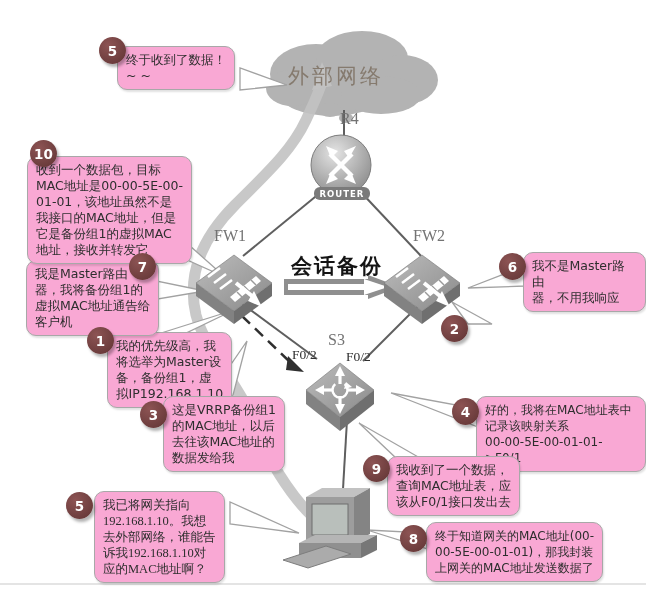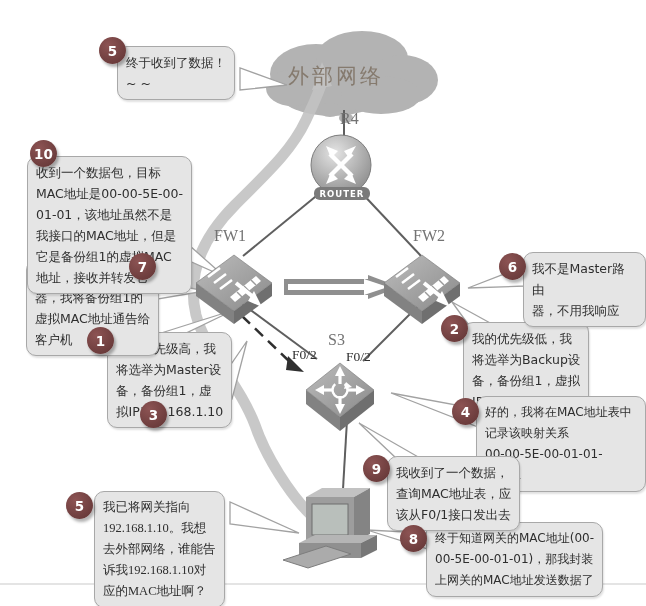--- a/index.html
+++ b/index.html
@@ -1,22 +1,22 @@
 <!DOCTYPE html>
 <html><head>
 <meta charset="utf-8">
 <style>
   html,body{margin:0;padding:0;}
   body{width:646px;height:606px;position:relative;background:#ffffff;overflow:hidden;
        font-family:"DejaVu Sans","Liberation Sans",sans-serif;}
   #stage{position:absolute;left:0;top:0;width:646px;height:606px;}
   svg#underlay{position:absolute;left:0;top:0;z-index:1;}
 
-  .callout{position:absolute;z-index:3;background:#e5e5e5;border:1.4px solid #a8a8a8;
-           border-radius:10px;padding:5px 8px;font-size:12.5px;line-height:21px;
+  .callout{position:absolute;z-index:3;background:#f9a8d4;border:1.4px solid #a8a8a8;
+           border-radius:10px;padding:5px 8px;font-size:12.5px;line-height:16px;
            color:#2e2e2e;white-space:pre-line;box-shadow:1px 2px 2px rgba(0,0,0,.12);}
   .badge{position:absolute;z-index:4;width:27px;height:27px;border-radius:50%;
          background:radial-gradient(circle at 35% 30%,#8d5454,#5f3333);
          color:#fff;font-weight:bold;font-size:13.5px;display:flex;align-items:center;
          justify-content:center;box-shadow:2px 3px 3px rgba(0,0,0,.3);}
   .devlabel{position:absolute;z-index:2;font-family:"Liberation Serif","DejaVu Serif",serif;
             color:#737373;font-size:16px;}
   .portlabel{position:absolute;z-index:2;font-family:"Liberation Serif","DejaVu Serif",serif;
              color:#2f2f2f;font-size:13.5px;}
   .cloudlabel{position:absolute;z-index:2;color:#857a6e;font-size:21px;letter-spacing:3px;}
@@ -191,32 +191,33 @@
   </g>
 
   <line x1="0" y1="584" x2="646" y2="584" stroke="#c9c9c9" stroke-width="1"></line>
 </svg>
 
 <div class="cloudlabel" style="left:288px;top:62px;">外部网络</div>
 <div class="devlabel" style="left:340px;top:110px;">R4</div>
 <div class="routercap" style="left:314px;top:189px;">ROUTER</div>
 <div class="devlabel" style="left:214px;top:227px;">FW1</div>
 <div class="devlabel" style="left:413px;top:227px;">FW2</div>
+<div class="sessionlabel" style="left:291px;top:252px;">会话备份</div>
 <div class="devlabel" style="left:328px;top:331px;">S3</div>
 <div class="portlabel" style="left:292px;top:347px;">F0/2</div>
 <div class="portlabel" style="left:346px;top:349px;">F0/2</div>
 
 <div class="callout c1">我的优先级高，我
 将选举为Master设
 备，备份组1，虚
 拟IP192.168.1.10</div>
-<div class="callout c2">我的优先级低，我
-将选举为Backup设
-备，备份组1，虚拟
-IP192.168.1.10</div>
+<div class="callout c3">这是VRRP备份组1
+的MAC地址，以后
+去往该MAC地址的
+数据发给我</div>
 <div class="callout c4">好的，我将在MAC地址表中
 记录该映射关系
 00-00-5E-00-01-01-&gt;F0/1</div>
 <div class="callout c5">我已将网关指向
 192.168.1.10。我想
 去外部网络，谁能告
 诉我192.168.1.10对
 应的MAC地址啊？</div>
 <div class="callout c6">我不是Master路由
 器，不用我响应</div>

